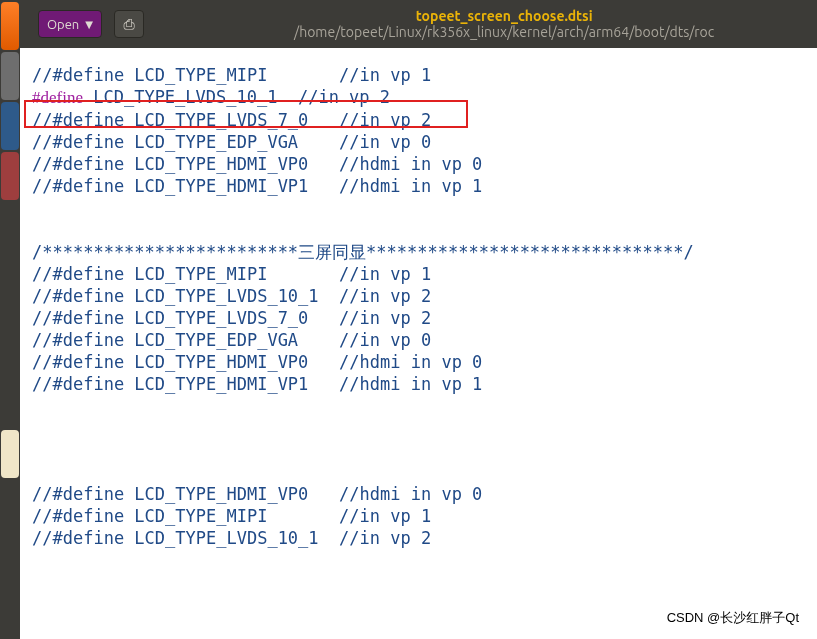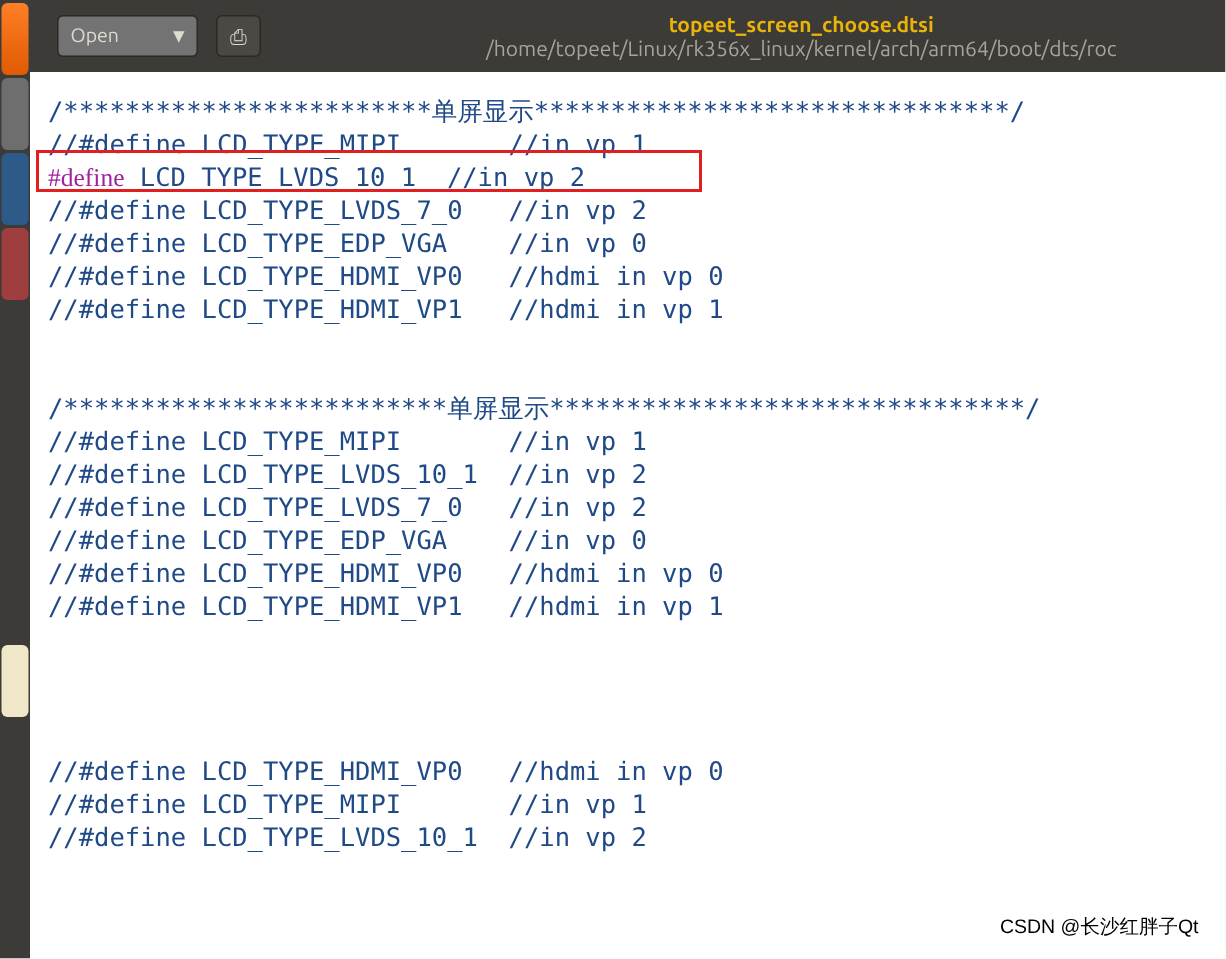--- a/index.html
+++ b/index.html
@@ -5,21 +5,21 @@
 * { margin: 0; padding: 0; box-sizing: border-box; }
 body { font-family: "Ubuntu", "DejaVu Sans", sans-serif; background: #f2f1f0; width: 817px; height: 639px; overflow: hidden; position: relative; }
 .launcher { position: absolute; left: 0; top: 0; width: 20px; height: 100%; background: #3c3b37; }
 .launcher-item { width: 18px; height: 48px; margin: 2px 1px; border-radius: 4px; display: flex; align-items: center; justify-content: center; }
 .l1 { background: linear-gradient(#ff7f27,#e05a00); }
 .l2 { background: #6e6e6e; }
 .l3 { background: #2e5a8a; }
 .l4 { background: #9e3e3e; }
 .l5 { background: #f0e6c8; margin-top: 230px; }
 .titlebar { position: absolute; left: 20px; top: 0; right: 0; height: 48px; background: #3c3b37; color: #dfdbd2; display: flex; align-items: center; }
-.open-btn { height: 28px; margin-left: 18px; background: #737373; border: 1px solid #2a2924; border-radius: 4px; color: #dfdbd2; padding: 0 8px; display: flex; align-items: center; font-size: 13px; cursor: pointer; gap: 30px; }
+.open-btn { height: 28px; margin-left: 18px; background: #701a75; border: 1px solid #2a2924; border-radius: 4px; color: #dfdbd2; padding: 0 8px; display: flex; align-items: center; font-size: 13px; cursor: pointer; }
 .open-btn .chev { margin-left: 6px; font-size: 10px; }
 .icon-btn { width: 30px; height: 28px; margin-left: 12px; background: #4a4944; border: 1px solid #2a2924; border-radius: 4px; color: #dfdbd2; display: flex; align-items: center; justify-content: center; font-size: 14px; cursor: pointer; }
 .title-block { margin-left: 150px; text-align: center; }
 .title-main { font-weight: bold; font-size: 14px; color: #eab308; }
 .title-sub { font-size: 14px; color: #a8a49a; }
 .editor { position: absolute; left: 20px; top: 48px; right: 0; bottom: 0; background: #ffffff; padding: 16px 8px 8px 12px; font-family: "DejaVu Sans Mono","Courier New",monospace; font-size: 17px; line-height: 22px; }
 .line { white-space: pre; color: #204a87; }
 .define { color: #a020a0; font-family: Liberation Serif, serif; }
 .keyword2 { color: #204a87; }
 .highlight-box { position: absolute; border: 2px solid #e02020; pointer-events: none; }
@@ -44,30 +44,29 @@
   <div class="icon-btn">
     <span>⎙</span>
   </div>
   <div class="title-block">
     <div class="title-main">topeet_screen_choose.dtsi</div>
     <div class="title-sub">/home/topeet/Linux/rk356x_linux/kernel/arch/arm64/boot/dts/roc</div>
   </div>
 </div>
 
 <div class="editor">
-<div class="line"><span>/************************单屏显示*******************************/</span></div>
 <div class="line"><span>//#define LCD_TYPE_MIPI</span>       <span>//in vp 1</span></div>
 <div class="line"><span class="define">#define</span><span class="keyword2"> LCD_TYPE_LVDS_10_1</span>  <span>//in vp 2</span></div>
 <div class="line"><span>//#define LCD_TYPE_LVDS_7_0</span>   <span>//in vp 2</span></div>
 <div class="line"><span>//#define LCD_TYPE_EDP_VGA</span>    <span>//in vp 0</span></div>
 <div class="line"><span>//#define LCD_TYPE_HDMI_VP0</span>   <span>//hdmi in vp 0</span></div>
 <div class="line"><span>//#define LCD_TYPE_HDMI_VP1</span>   <span>//hdmi in vp 1</span></div>
 <div class="line">&nbsp;</div>
 <div class="line">&nbsp;</div>
-<div class="line"><span>/*************************单屏显示*******************************/</span></div>
+<div class="line"><span>/*************************三屏同显*******************************/</span></div>
 <div class="line"><span>//#define LCD_TYPE_MIPI</span>       <span>//in vp 1</span></div>
 <div class="line"><span>//#define LCD_TYPE_LVDS_10_1</span>  <span>//in vp 2</span></div>
 <div class="line"><span>//#define LCD_TYPE_LVDS_7_0</span>   <span>//in vp 2</span></div>
 <div class="line"><span>//#define LCD_TYPE_EDP_VGA</span>    <span>//in vp 0</span></div>
 <div class="line"><span>//#define LCD_TYPE_HDMI_VP0</span>   <span>//hdmi in vp 0</span></div>
 <div class="line"><span>//#define LCD_TYPE_HDMI_VP1</span>   <span>//hdmi in vp 1</span></div>
 <div class="line">&nbsp;</div>
 <div class="line">&nbsp;</div>
 <div class="line">&nbsp;</div>
 <div class="line">&nbsp;</div>

